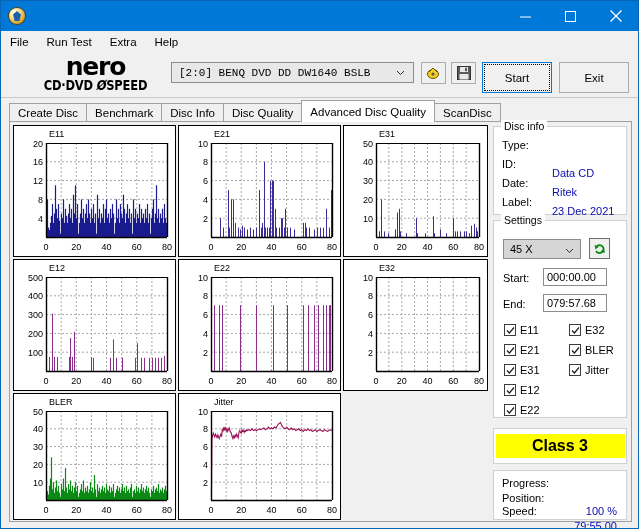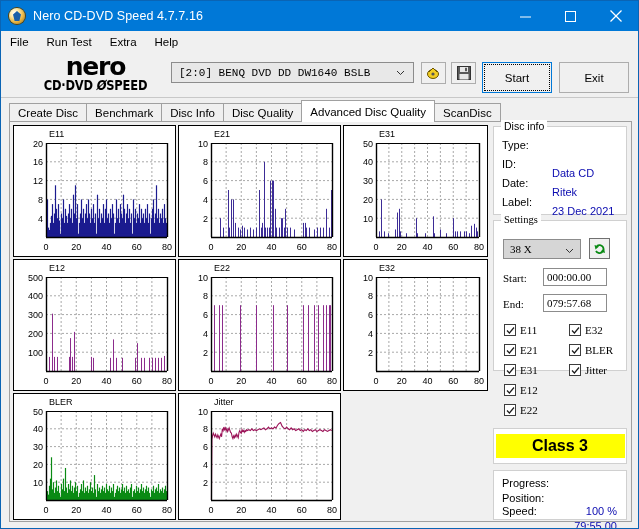--- a/index.html
+++ b/index.html
@@ -247,21 +247,20 @@
 
   .axis-lab { font-family: "Liberation Sans", sans-serif; font-size: 9px; fill: #000; }
 </style>
 </head>
 <body>
 
 <div id="app">
 
   <div class="titlebar">
     <div class="titlebar-icon"></div>
-    <div class="titlebar-title">Nero CD-DVD Speed 4.7.7.16</div>
     <div class="winbtns">
       <div class="winbtn">
         <svg width="11" height="11" viewBox="0 0 11 11">
             <line x1="0" y1="6" x2="11" y2="6" stroke="#fff" stroke-width="1"></line>
           </svg>
       </div>
       <div class="winbtn">
         <svg width="11" height="11" viewBox="0 0 11 11">
             <rect x="0.5" y="0.5" width="10" height="10" fill="none" stroke="#fff" stroke-width="1"></rect>
           </svg>
@@ -948,25 +947,25 @@
       <span class="kv kv-key" style="left:8px;  top:12px;">Type:</span>
       <span class="kv kv-val" style="left:58px; top:12px;">Data CD</span>
       <span class="kv kv-key" style="left:8px;  top:31px;">ID:</span>
       <span class="kv kv-val" style="left:58px; top:31px;">Ritek</span>
       <span class="kv kv-key" style="left:8px;  top:50px;">Date:</span>
       <span class="kv kv-val" style="left:58px; top:50px;">23 Dec 2021</span>
       <span class="kv kv-key" style="left:8px;  top:69px;">Label:</span>
       <span class="kv kv-val" style="left:58px; top:69px;">-</span>
     </div>
 
-    <div class="gbox" style="left:483px; top:98px; width:134px; height:151px;font-family:Liberation Serif, serif;">
+    <div class="gbox" style="left:483px; top:98px; width:134px; height:198px;">
       <span class="gbox-legend">Settings</span>
 
       <div class="sel-speed">
-        <span class="stext">38 X</span>
+        <span class="stext">45 X</span>
         <span class="scar">
           <svg width="9" height="9" viewBox="0 0 9 9">
               <polyline points="1,3 4.5,6.5 8,3" fill="none" stroke="#333" stroke-width="1"></polyline>
             </svg>
         </span>
       </div>
 
       <div class="btn-refresh">
         <svg width="14" height="14" viewBox="0 0 14 14">
           <path d="M3 9 A4 4 0 1 0 4 4" fill="none" stroke="#0a8a14" stroke-width="1.8"></path>

